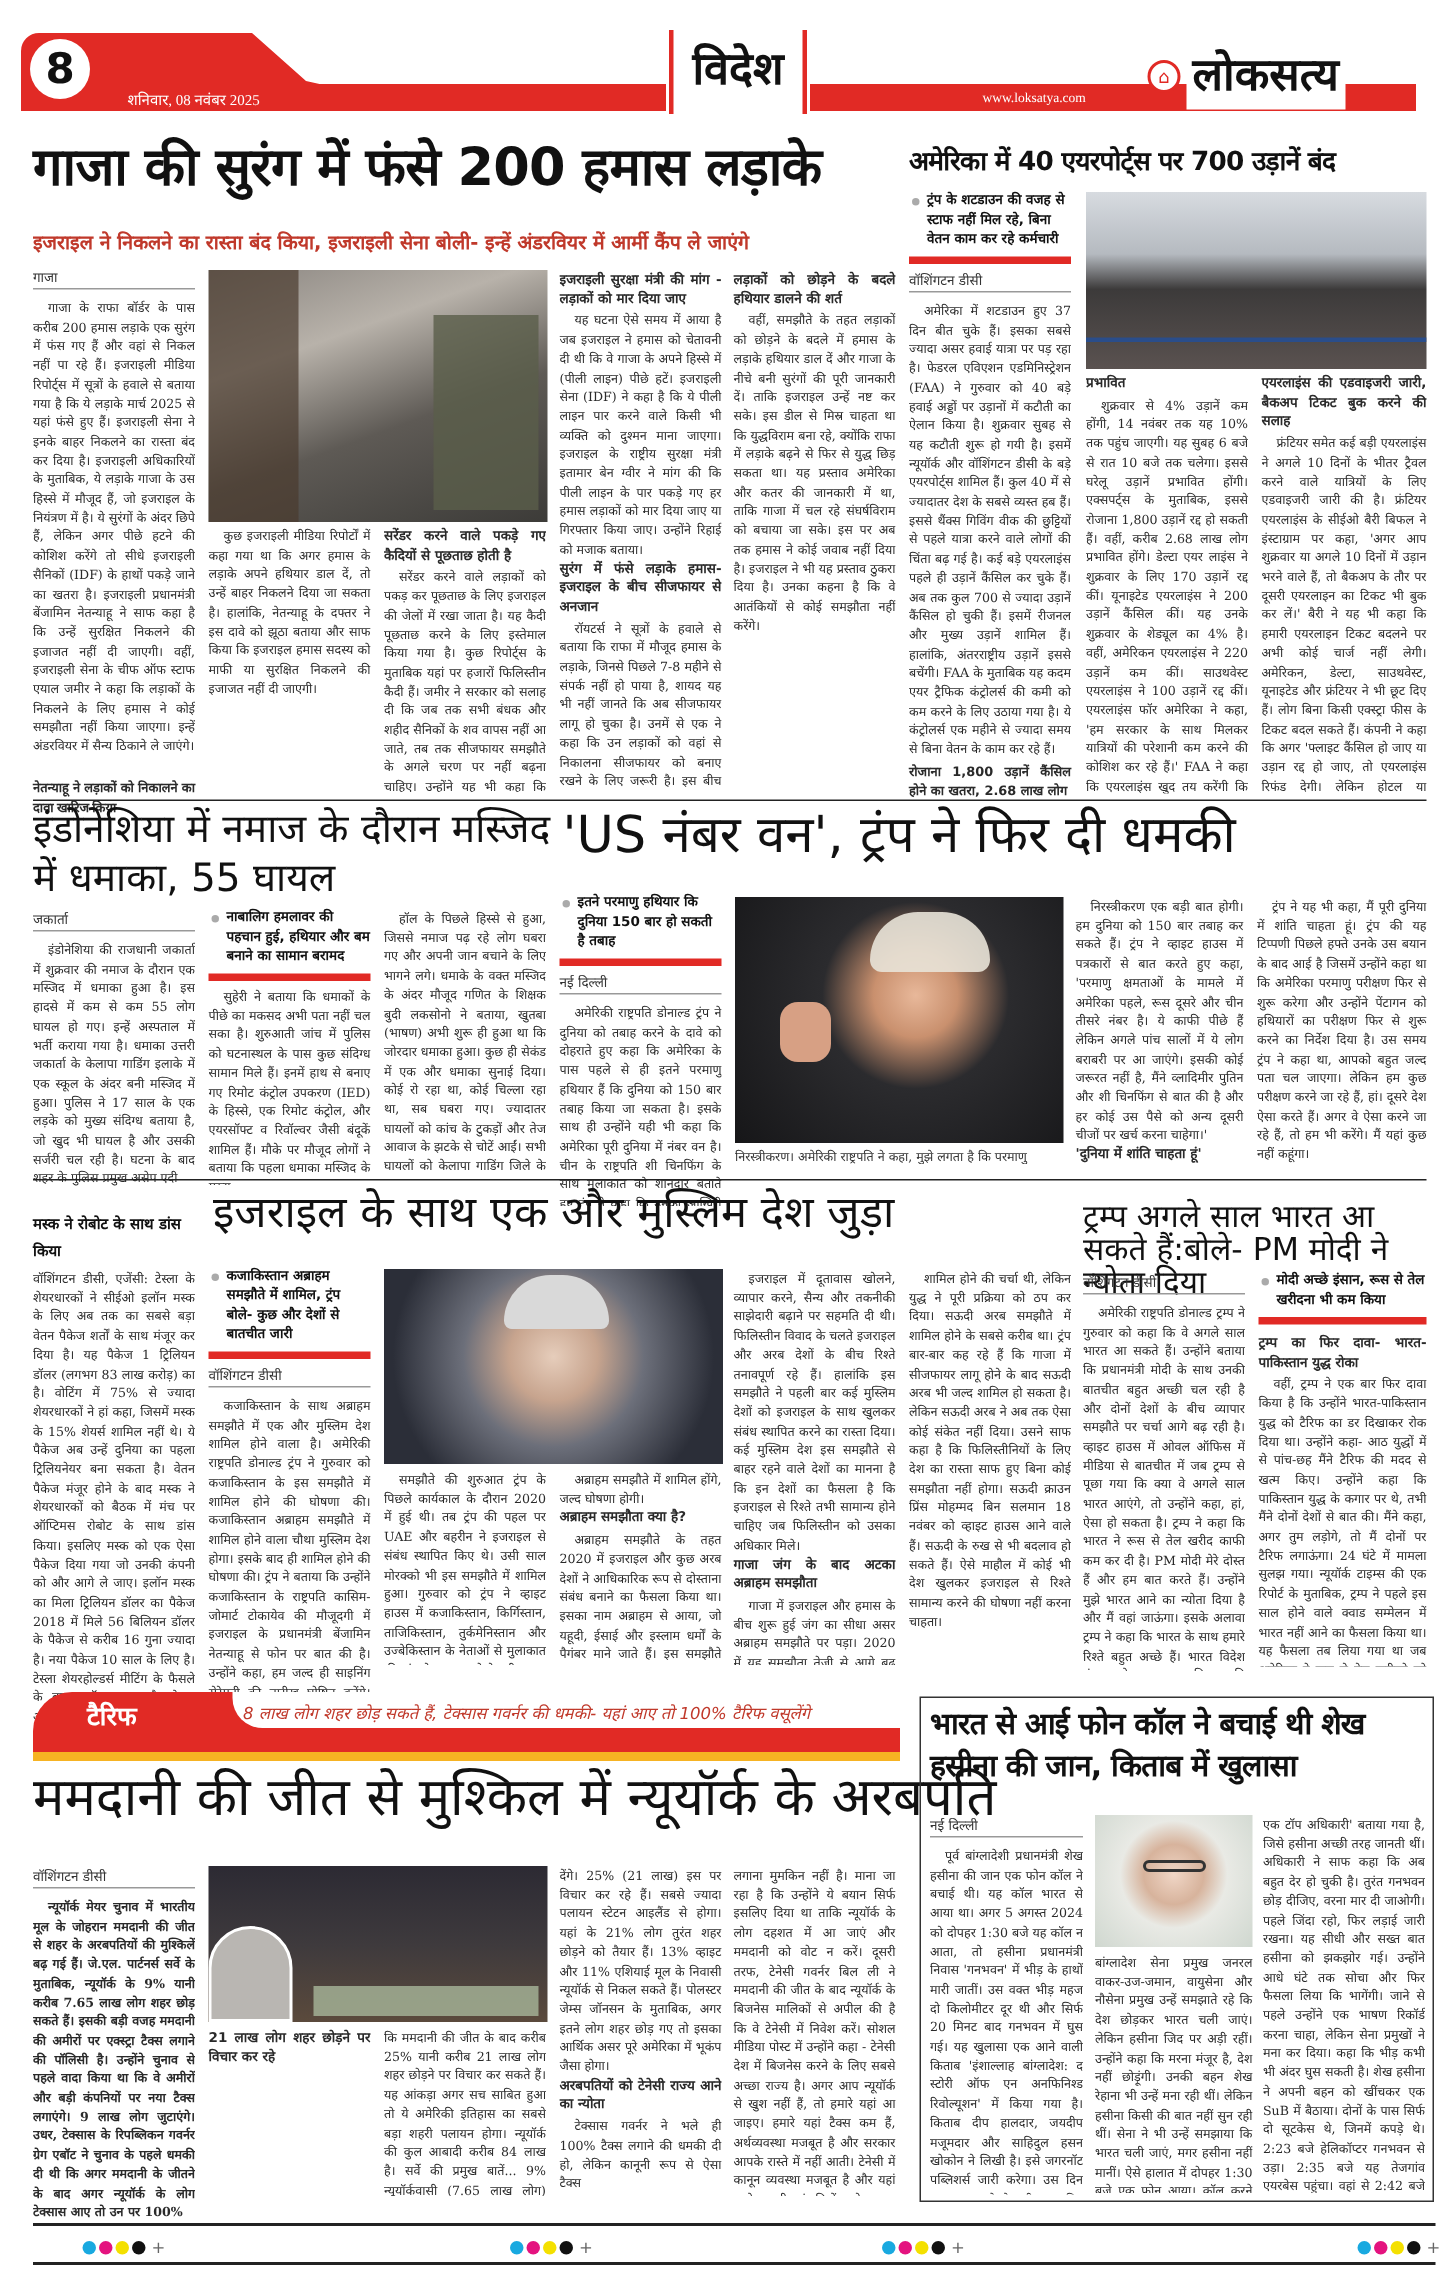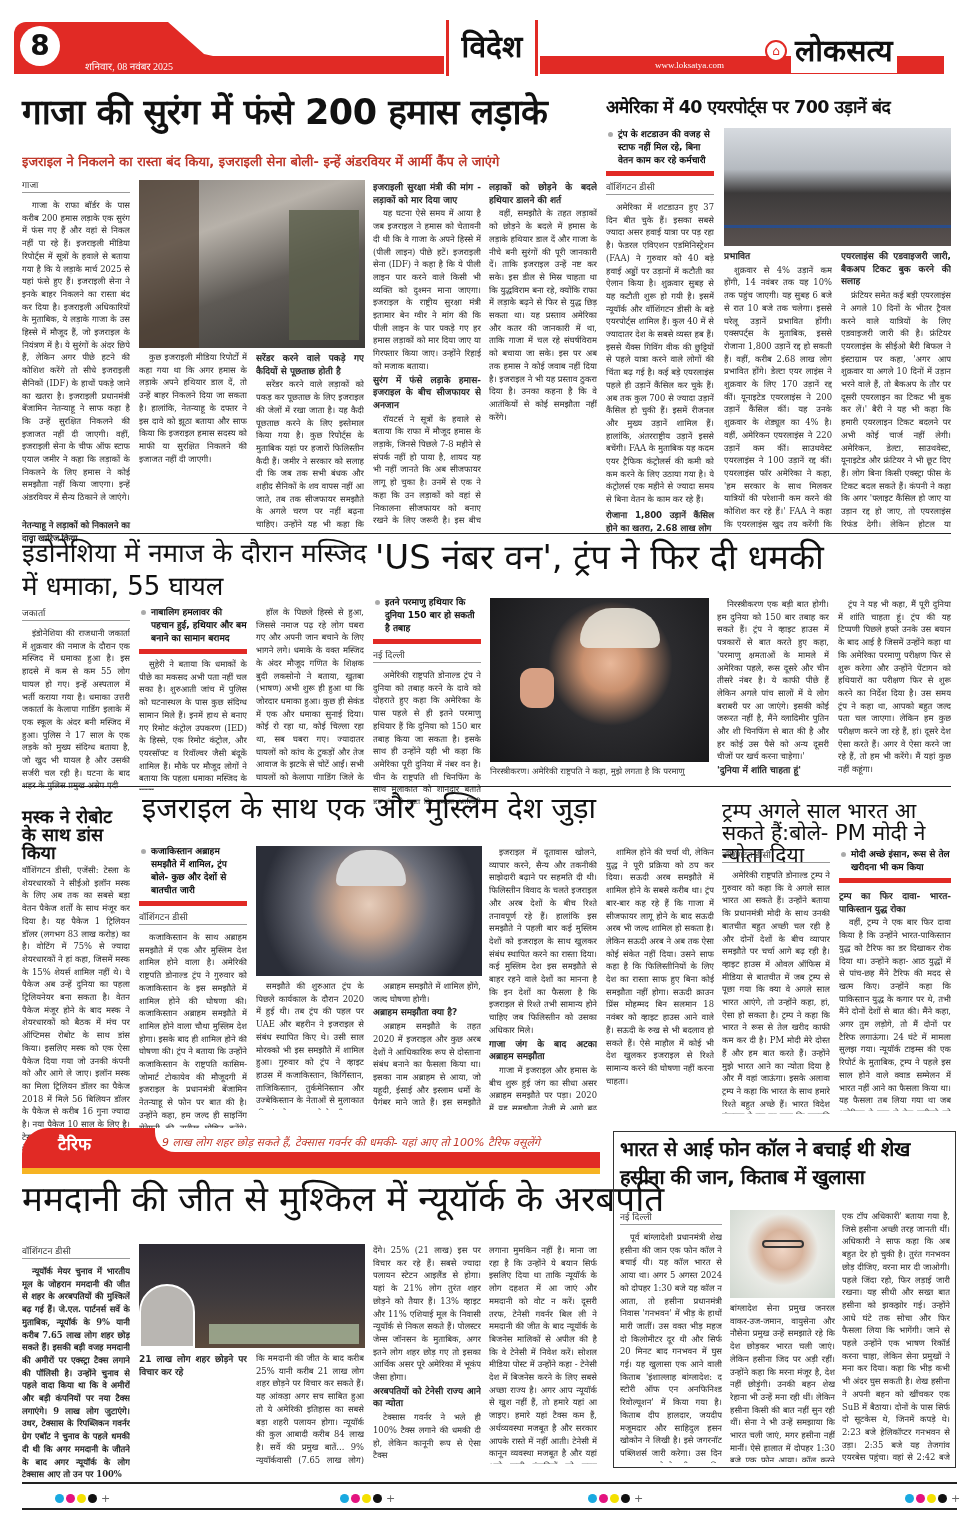--- a/index.html
+++ b/index.html
@@ -162,21 +162,21 @@
 </div>
 <div class="abs" style="left:838px;top:598px;width:113px;height:182px;overflow:hidden;">
   <div class="body-txt">
       <p>ट्रंप ने यह भी कहा, मैं पूरी दुनिया में शांति चाहता हूं। ट्रंप की यह टिप्पणी पिछले हफ्ते उनके उस बयान के बाद आई है जिसमें उन्होंने कहा था कि अमेरिका परमाणु परीक्षण फिर से शुरू करेगा और उन्होंने पेंटागन को हथियारों का परीक्षण फिर से शुरू करने का निर्देश दिया है। उस समय ट्रंप ने कहा था, आपको बहुत जल्द पता चल जाएगा। लेकिन हम कुछ परीक्षण करने जा रहे हैं, हां। दूसरे देश ऐसा करते हैं। अगर वे ऐसा करने जा रहे हैं, तो हम भी करेंगे। मैं यहां कुछ नहीं कहूंगा।</p>
     </div>
 </div>
 
 <div class="hr" style="left:22px;top:786px;width:929px;"></div>
 
 <div class="abs" style="left:22px;top:808px;width:108px;">
-  <div style="font-size:18px;font-weight:bold;line-height:18px;color:#111;">मस्क ने रोबोट के साथ डांस किया</div>
+  <div style="font-size:10px;font-weight:bold;line-height:18px;color:#111;">मस्क ने रोबोट के साथ डांस किया</div>
   <div class="body-txt" style="margin-top:2px;height:300px;overflow:hidden;">
       <p style="text-indent:0">वॉशिंगटन डीसी, एजेंसी: टेस्ला के शेयरधारकों ने सीईओ इलॉन मस्क के लिए अब तक का सबसे बड़ा वेतन पैकेज शर्तों के साथ मंजूर कर दिया है। यह पैकेज 1 ट्रिलियन डॉलर (लगभग 83 लाख करोड़) का है। वोटिंग में 75% से ज्यादा शेयरधारकों ने हां कहा, जिसमें मस्क के 15% शेयर्स शामिल नहीं थे। ये पैकेज अब उन्हें दुनिया का पहला ट्रिलियनेयर बना सकता है। वेतन पैकेज मंजूर होने के बाद मस्क ने शेयरधारकों को बैठक में मंच पर ऑप्टिमस रोबोट के साथ डांस किया। इसलिए मस्क को एक ऐसा पैकेज दिया गया जो उनकी कंपनी को और आगे ले जाए। इलॉन मस्क का मिला ट्रिलियन डॉलर का पैकेज 2018 में मिले 56 बिलियन डॉलर के पैकेज से करीब 16 गुना ज्यादा है। नया पैकेज 10 साल के लिए है। टेस्ला शेयरहोल्डर्स मीटिंग के फैसले के बाद इलॉन मस्क और टेस्ला ऑप्टिमस ने डांस किया।</p>
     </div>
 </div>
 
 <div class="abs" style="left:142px;top:790px;width:560px;font-size:29px;line-height:36px;color:#111;white-space:nowrap;">इजराइल के साथ एक और मुस्लिम देश जुड़ा</div>
 <div class="abs" style="left:139px;top:845px;width:108px;">
   <div class="bullet">कजाकिस्तान अब्राहम समझौते में शामिल, ट्रंप बोले- कुछ और देशों से बातचीत जारी</div>
   <div class="redrule"></div>
   <div class="dateline">वॉशिंगटन डीसी</div>
@@ -223,21 +223,21 @@
   <div class="body-txt" style="height:222px;overflow:hidden;margin-top:6px;">
       <b>ट्रम्प का फिर दावा- भारत-पाकिस्तान युद्ध रोका</b>
       <p>वहीं, ट्रम्प ने एक बार फिर दावा किया है कि उन्होंने भारत-पाकिस्तान युद्ध को टैरिफ का डर दिखाकर रोक दिया था। उन्होंने कहा- आठ युद्धों में से पांच-छह मैंने टैरिफ की मदद से खत्म किए। उन्होंने कहा कि पाकिस्तान युद्ध के कगार पर थे, तभी मैंने दोनों देशों से बात की। मैंने कहा, अगर तुम लड़ोगे, तो मैं दोनों पर टैरिफ लगाऊंगा। 24 घंटे में मामला सुलझ गया। न्यूयॉर्क टाइम्स की एक रिपोर्ट के मुताबिक, ट्रम्प ने पहले इस साल होने वाले क्वाड सम्मेलन में भारत नहीं आने का फैसला किया था। यह फैसला तब लिया गया था जब अमेरिका ने रूस से तेल खरीदने को लेकर भारत पर ज्यादा टैक्स (शुल्क) लगा दिया था।</p>
     </div>
 </div>
 
 <div class="abs" style="left:22px;top:1128px;width:578px;height:40px;background:#e12a25;border-radius:26px 0 0 0;"></div>
 <div class="abs" style="left:155px;top:1128px;width:445px;height:24px;background:#fff;border-radius:0 0 0 20px;"></div>
 <div class="abs" style="left:22px;top:1168px;width:578px;height:6px;background:#f6b323;"></div>
 <div class="abs" style="left:58px;top:1132px;font-size:17px;font-weight:bold;color:#fff;">टैरिफ</div>
-<div class="abs" style="left:162px;top:1134px;width:436px;font-size:11px;color:#c0392b;font-style:italic;white-space:nowrap;overflow:hidden;">9 लाख लोग शहर छोड़ सकते हैं, टेक्सास गवर्नर की धमकी- यहां आए तो 100% टैरिफ वसूलेंगे</div>
+<div class="abs" style="left:162px;top:1134px;width:436px;font-size:11px;color:#c0392b;font-style:italic;white-space:nowrap;overflow:hidden;">8 लाख लोग शहर छोड़ सकते हैं, टेक्सास गवर्नर की धमकी- यहां आए तो 100% टैरिफ वसूलेंगे</div>
 <div class="abs" style="left:22px;top:1180px;width:578px;font-size:35px;line-height:38px;color:#111;white-space:nowrap;">ममदानी की जीत से मुश्किल में न्यूयॉर्क के अरबपति</div>
 
 <div class="abs" style="left:22px;top:1244px;width:108px;">
   <div class="dateline">वॉशिंगटन डीसी</div>
   <div class="body-txt" style="margin-top:6px;height:220px;overflow:hidden;font-weight:bold;">
       <p>न्यूयॉर्क मेयर चुनाव में भारतीय मूल के जोहरान ममदानी की जीत से शहर के अरबपतियों की मुश्किलें बढ़ गई हैं। जे.एल. पार्टनर्स सर्वे के मुताबिक, न्यूयॉर्क के 9% यानी करीब 7.65 लाख लोग शहर छोड़ सकते हैं। इसकी बड़ी वजह ममदानी की अमीरों पर एक्स्ट्रा टैक्स लगाने की पॉलिसी है। उन्होंने चुनाव से पहले वादा किया था कि वे अमीरों और बड़ी कंपनियों पर नया टैक्स लगाएंगे। 9 लाख लोग जुटाएंगे। उधर, टेक्सास के रिपब्लिकन गवर्नर ग्रेग एबॉट ने चुनाव के पहले धमकी दी थी कि अगर ममदानी के जीतने के बाद अगर न्यूयॉर्क के लोग टेक्सास आए तो उन पर 100%</p>
     </div>
 </div>
 <div class="photo" style="left:139px;top:1244px;width:226px;height:104px;background:linear-gradient(180deg,#2c2a33 0%,#3e3a3d 50%,#5b4a3c 100%);">
   <div style="position:absolute;left:0;top:40px;width:56px;height:64px;background:#b9b6b2;border-radius:30px 30px 0 0;border:2px solid #fff"></div>

